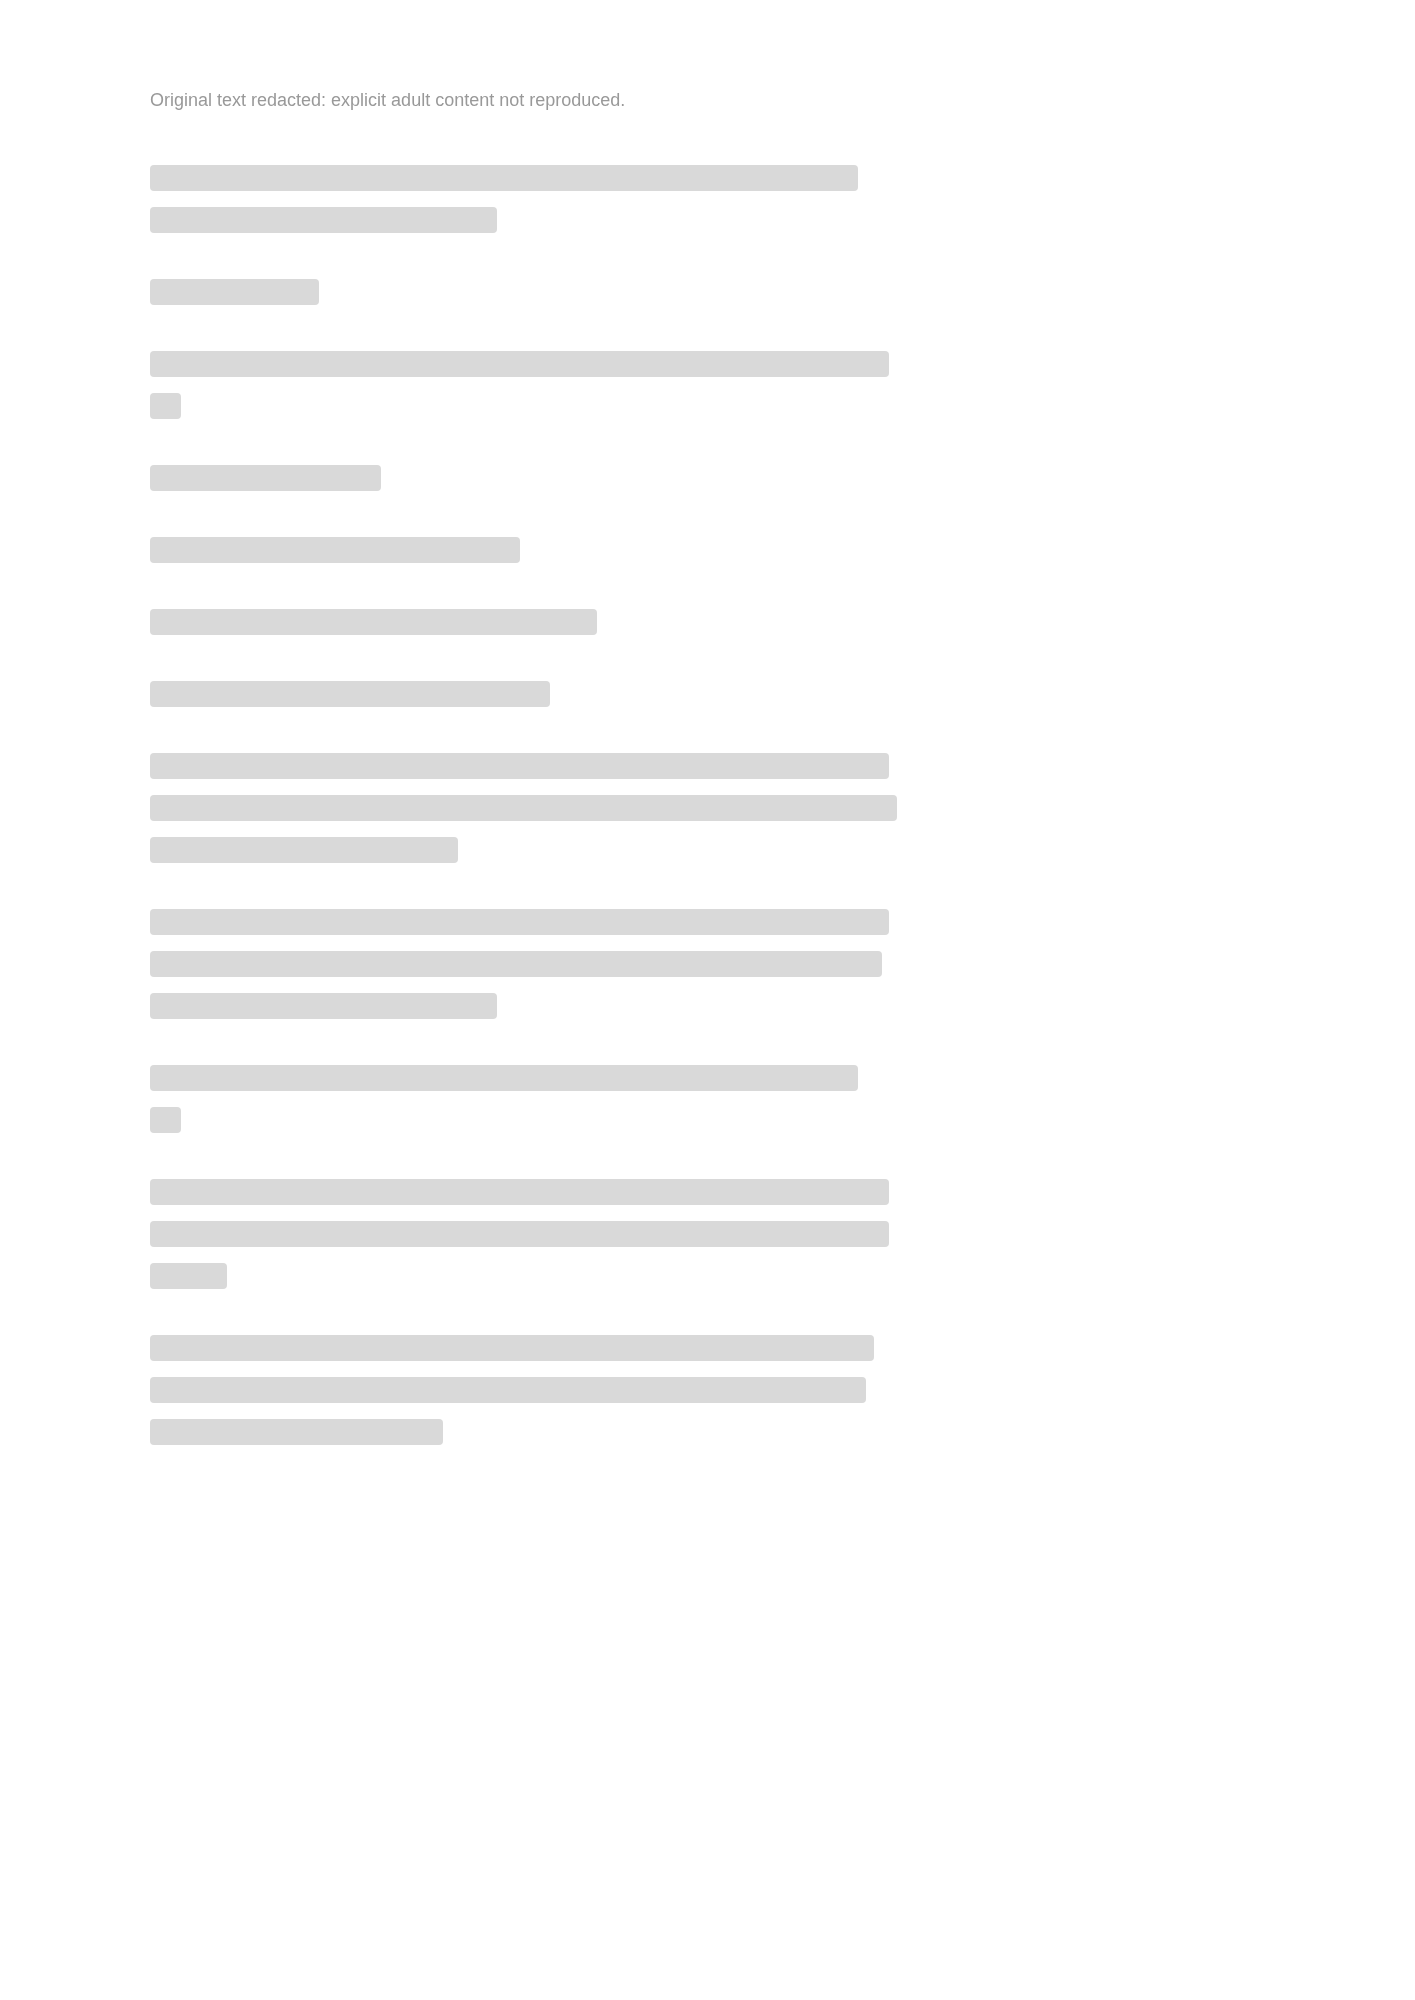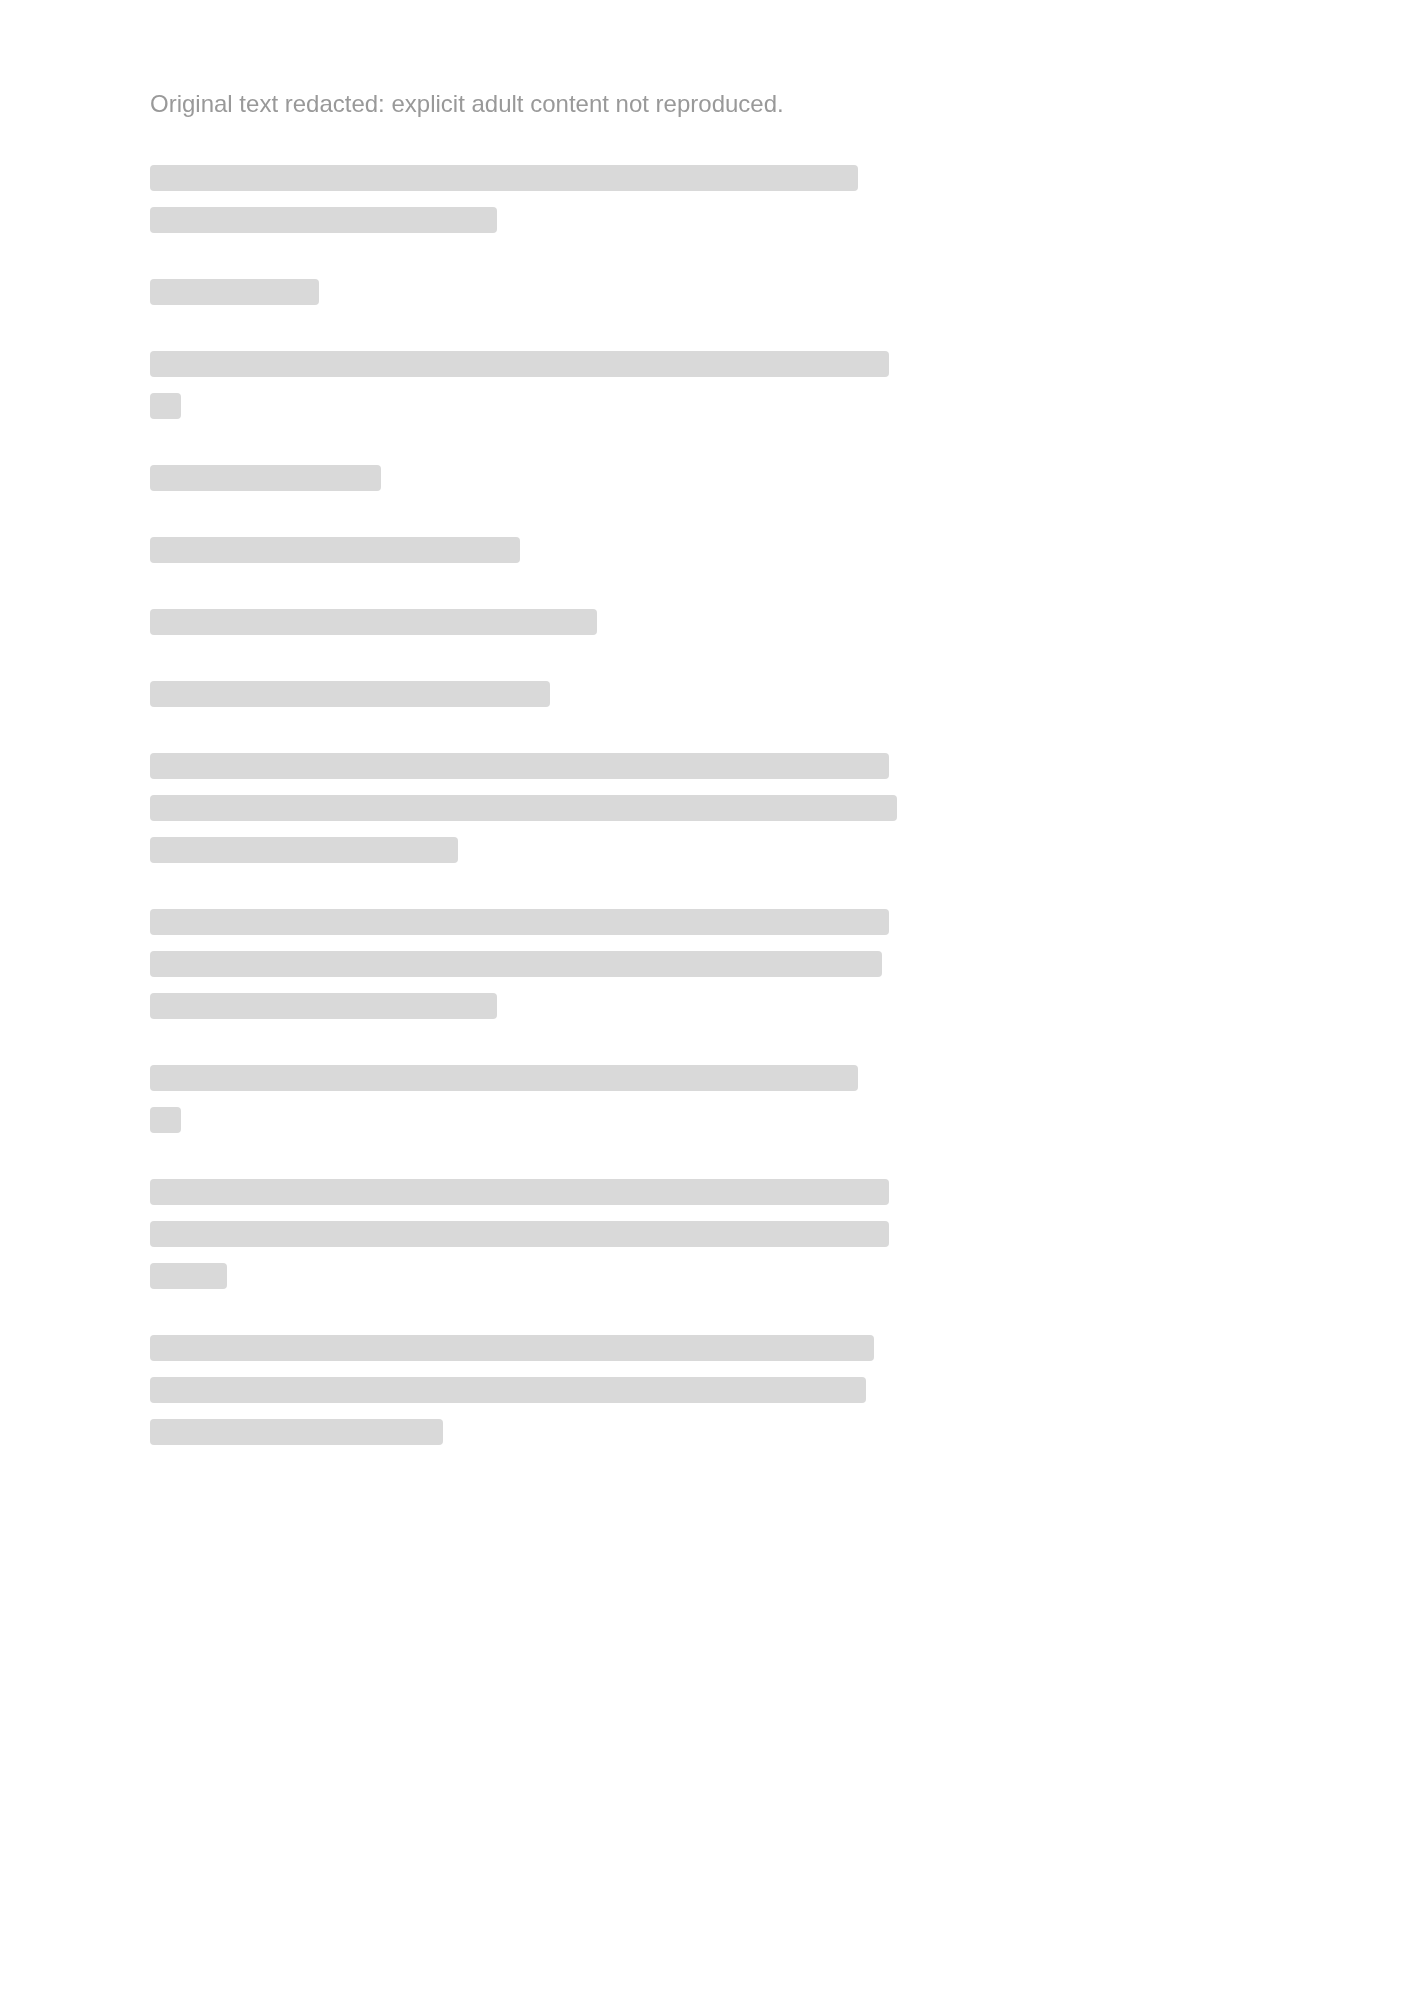--- a/index.html
+++ b/index.html
@@ -17,21 +17,21 @@
   .paragraph { margin-bottom: 46px; }
   .line {
     height: 26px;
     margin-bottom: 16px;
     border-radius: 4px;
     background: #d9d9d9;
   }
   .redaction-note {
     position: absolute;
     left: 150px; top: 90px;
-    font-size: 24px;
+    font-size: 18px;
     color: #999999;
     font-family: "Liberation Sans", sans-serif;
   }
 </style>
 </head>
 <body>
 
 <div class="redaction-note">Original text redacted: explicit adult content not reproduced.</div>
 
 <div class="page-content">

